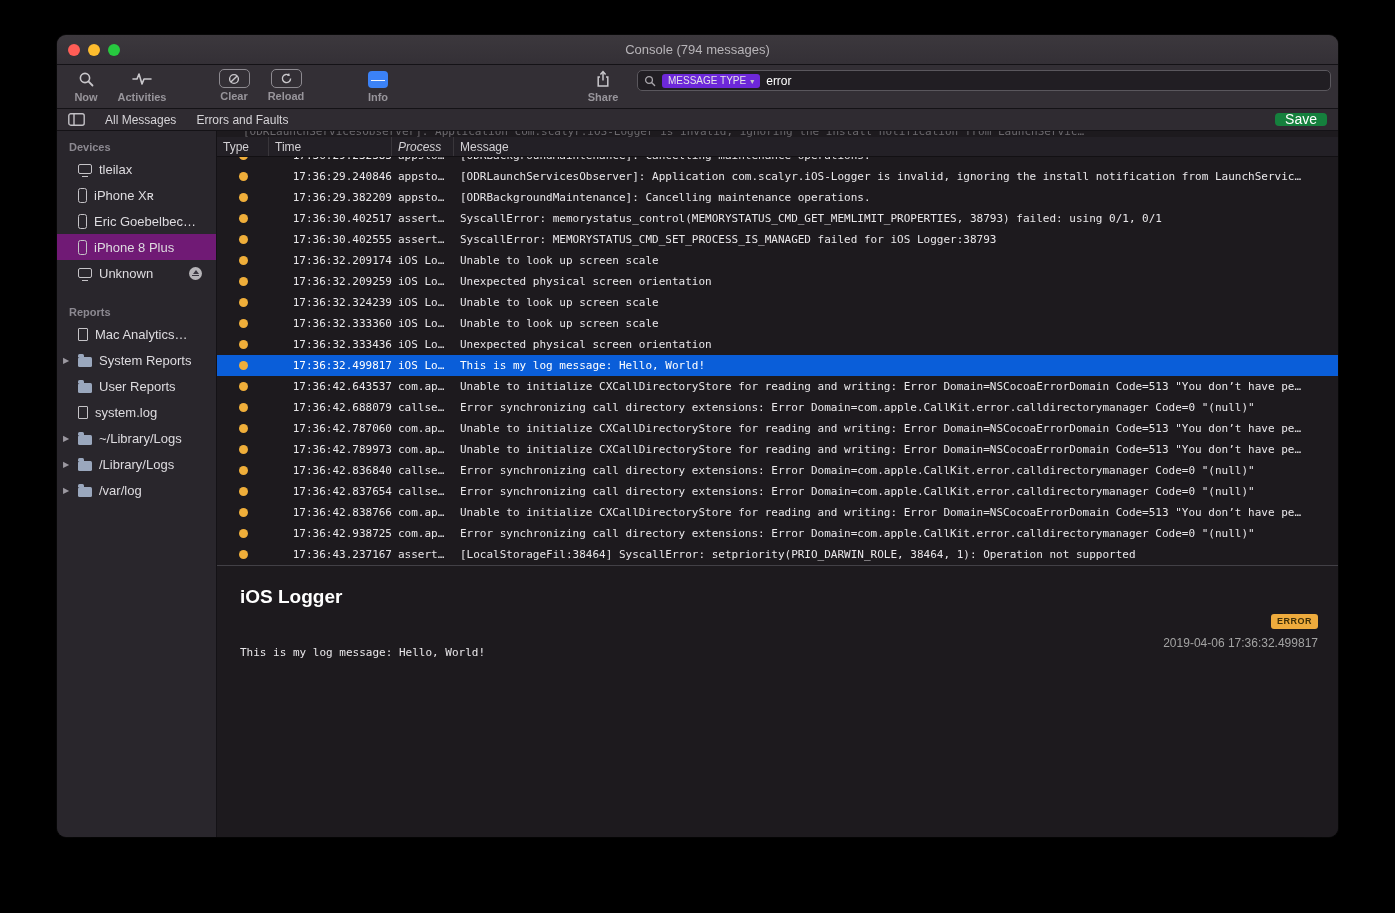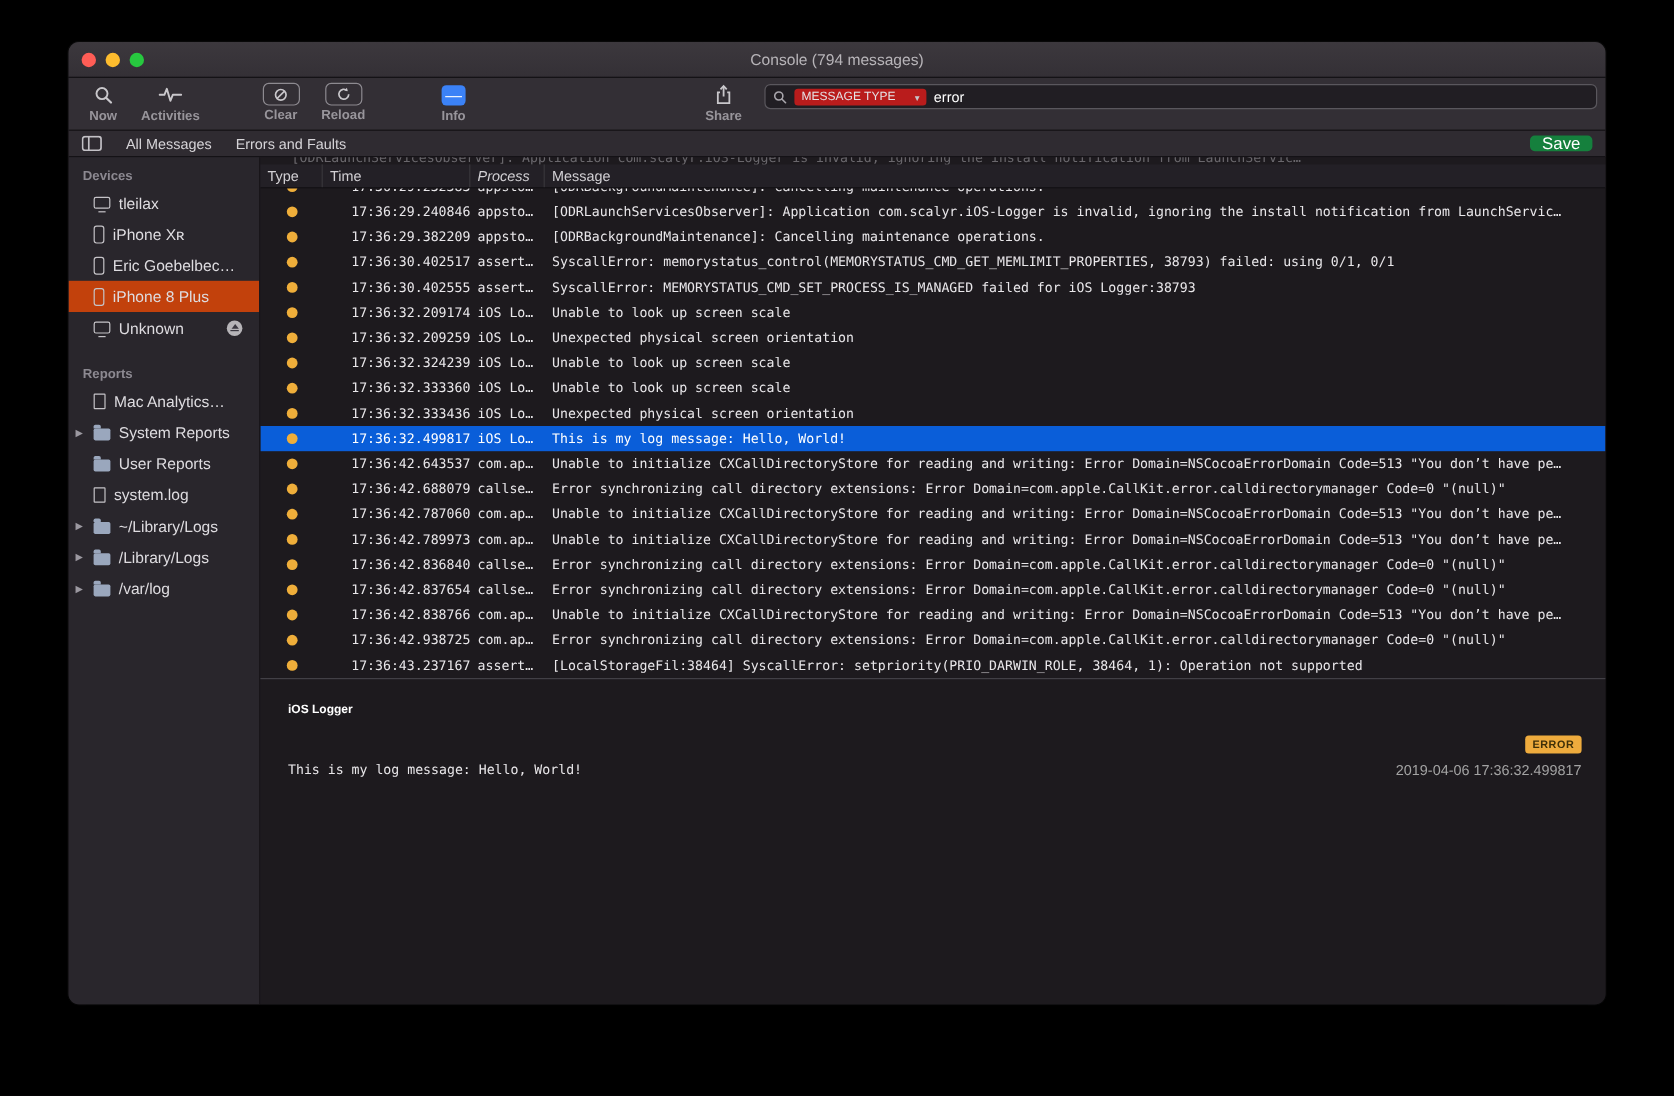--- a/index.html
+++ b/index.html
@@ -31,22 +31,22 @@
   .infobtn::after { content:""; position:absolute; left:3px; right:3px; bottom:3px; height:4px;
                     border-top:1.5px solid rgba(255,255,255,.9); }
   #tb-now{left:8px;width:42px} #tb-activities{left:56px;width:58px}
   #tb-clear{left:155px;width:44px} #tb-reload{left:207px;width:44px}
   #tb-info{left:299px;width:44px} #tb-share{left:524px;width:44px}
 
   .search { position:absolute; left:580px; right:7px; top:5px; height:21px;
             background:#211e23; border:1px solid #5a575d; border-radius:5px;
             display:flex; align-items:center; padding:0 6px; gap:6px; }
   .search .mag { color:#a8a5ab; display:flex; }
-  .token { background:#b91c1c; border-radius:3px; font-size:10px; color:#e4e2e6;
-           padding:1.5px 6px; display:flex; align-items:flex-end; gap:16px; white-space:nowrap; }
+  .token { background:#6d28d9; border-radius:3px; font-size:10px; color:#e4e2e6;
+           padding:1.5px 6px; display:flex; align-items:flex-end; gap:4px; white-space:nowrap; }
   .token .chev { font-size:8px; color:#c7c5ca; }
   .search-input { flex:1; background:transparent; border:none; outline:none;
                   color:#fff; font-size:12px; font-family:"Liberation Sans",sans-serif; }
 
   
   .filterbar { flex:0 0 22px; background:#2f2b31; border-bottom:1px solid #141216;
                display:flex; align-items:center; padding:0 11px; gap:20px;
                font-size:12px; color:#d6d4d8; }
   .fb-icon { color:#c3c1c6; display:flex; }
   .fb-spacer { flex:1; }
@@ -55,21 +55,21 @@
 
   
   .content { flex:1; display:flex; min-height:0; }
 
   .sidebar { flex:0 0 160px; background:#29262c; border-right:1px solid #141216;
              padding-top:4px; overflow:hidden; }
   .side-header { font-size:11px; font-weight:700; color:#8c8991; padding:6px 0 3px 12px; }
   .side-header.reports { margin-top:14px; }
   .side-item { height:26px; display:flex; align-items:center; gap:7px; padding-left:21px;
                font-size:13px; color:#dedce0; position:relative; white-space:nowrap; }
-  .side-item.selected { background:#c2410c; }
+  .side-item.selected { background:#701a75; }
   .disc { position:absolute; left:6px; font-size:8px; color:#9b98a0; }
   .s-icon { flex:0 0 auto; display:inline-block; }
   .icon-display { width:14px; height:10px; border:1.5px solid #c5c3c7; border-radius:2px; position:relative; }
   .icon-display::after { content:""; position:absolute; left:3px; right:3px; bottom:-4px; height:1.5px; background:#c5c3c7; }
   .icon-phone { width:9px; height:15px; border:1.5px solid #c5c3c7; border-radius:2.5px; }
   .icon-folder { width:14px; height:10px; background:#9aa7bd; border-radius:1.5px; position:relative; margin-top:3px; }
   .icon-folder::before { content:""; position:absolute; top:-3px; left:0; width:6px; height:3px;
                          background:#9aa7bd; border-radius:1.5px 1.5px 0 0; }
   .icon-doc { width:10px; height:13px; border:1.5px solid #c5c3c7; border-radius:1px; }
   .eject { position:absolute; right:14px; width:13px; height:13px; border-radius:50%;
@@ -95,21 +95,21 @@
   .rows-inner { margin-top:-12px; }
   .trow { height:21px; display:flex; align-items:center; font-size:11px; color:#e9e7ea; white-space:nowrap; }
   .trow.selected { background:#0a5ed9; color:#ffffff; }
   .c-type { flex:0 0 52px; display:flex; justify-content:center; }
   .dot { width:9px; height:9px; border-radius:50%; background:#efae3a; }
   .c-time { flex:0 0 123px; padding-left:6px; overflow:hidden;text-align:right; }
   .c-proc { flex:0 0 62px; padding-left:6px; overflow:hidden; }
   .c-msg { flex:1; padding-left:6px; overflow:hidden; min-width:0; }
 
   .detail { flex:1; border-top:1px solid #424046; padding:20px 20px 0 23px; position:relative; min-height:0; }
-  .detail-title { font-size:10px; font-weight:700; color:#ffffff; margin-bottom:10px; }
+  .detail-title { font-size:19px; font-weight:700; color:#ffffff; margin-bottom:10px; }
   .detail-meta { font-size:12px; color:#d9d7db; margin-bottom:7px; }
   .detail-meta span { margin-right:14px; }
   .hide-link { color:#4f9bf8; cursor:pointer; }
   .detail-right { position:absolute; top:44px; right:20px; text-align:right; }
   .badge { display:inline-block; background:#eeab3d; color:#3f3008; font-size:9px; font-weight:700;
            letter-spacing:.5px; padding:2.5px 6px; border-radius:3px; margin-bottom:7px; }
   .detail-ts { font-size:12px; color:#a3a3a3; }
   .detail-msg { margin-top:38px; font-size:11px; color:#e9e7ea; white-space:pre-wrap; }
 </style>
 </head>

